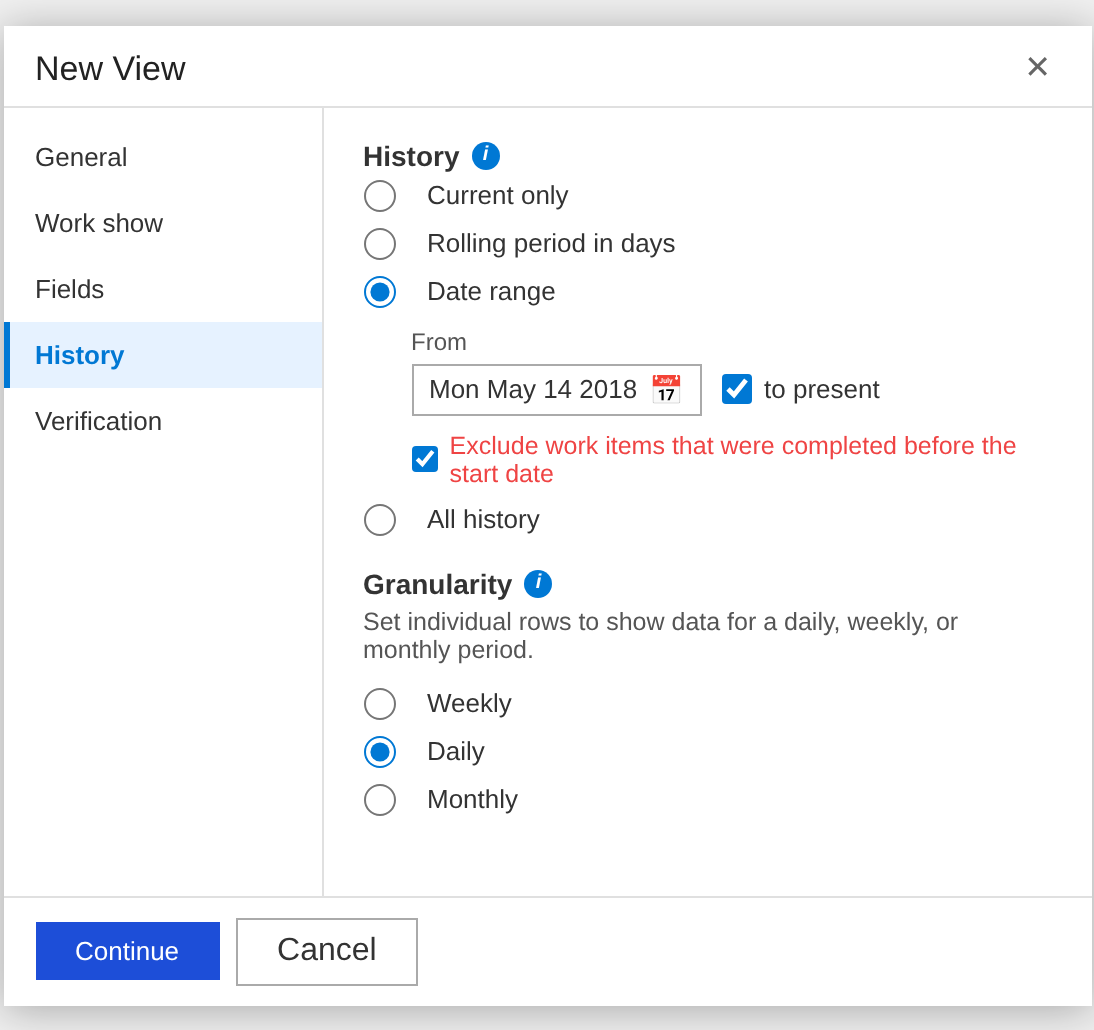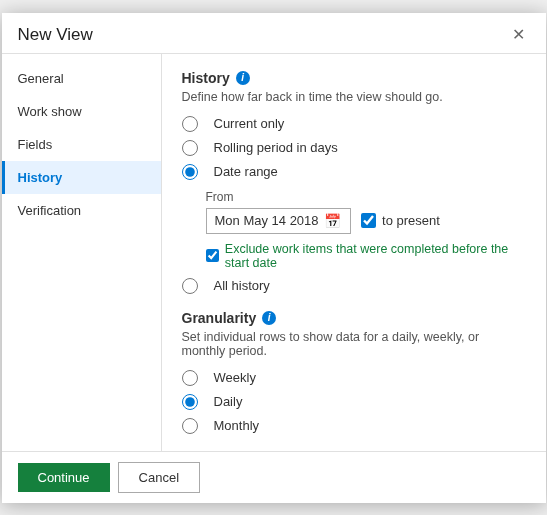--- a/index.html
+++ b/index.html
@@ -173,47 +173,47 @@
       margin-top: 6px;
     }
     .exclude-checkbox {
       width: 15px;
       height: 15px;
       cursor: pointer;
       accent-color: #0078d4;
     }
     .exclude-label {
       font-size: 12.5px;
-      color: #15803d;
+      color: #ef4444;
     }
     .section-sep {
       margin: 16px 0 8px 0;
     }
     .dialog-footer {
       display: flex;
       align-items: center;
       gap: 8px;
       padding: 10px 16px;
       border-top: 1px solid #e0e0e0;
     }
     .btn-primary {
-      background: #15803d;
+      background: #1d4ed8;
       color: #fff;
       border: none;
       padding: 7px 20px;
       font-size: 13px;
       cursor: pointer;
       font-family: inherit;
     }
     .btn-secondary {
       background: #fff;
       color: #333;
       border: 1px solid #aaa;
       padding: 7px 20px;
-      font-size: 13px;
+      font-size: 16px;
       cursor: pointer;
       font-family: inherit;
     }
   </style>
 </head>
 <body>
 
 <div class="dialog">
   <div class="dialog-header">
     <span class="dialog-title">New View</span>
@@ -236,21 +236,20 @@
       <div class="sidebar-item">
         <span>Verification</span>
       </div>
     </div>
     <div class="content">
 
       <div class="section-title">
         <span>History</span>
         <span class="info-icon">i</span>
       </div>
-      <div class="section-desc">Define how far back in time the view should go.</div>
 
       <div class="radio-group">
         <label class="radio-row">
           <input type="radio" class="radio-input" name="history" style="">
           <span class="radio-label">Current only</span>
         </label>
         <label class="radio-row">
           <input type="radio" class="radio-input" name="history" style="">
           <span class="radio-label">Rolling period in days</span>
         </label>

